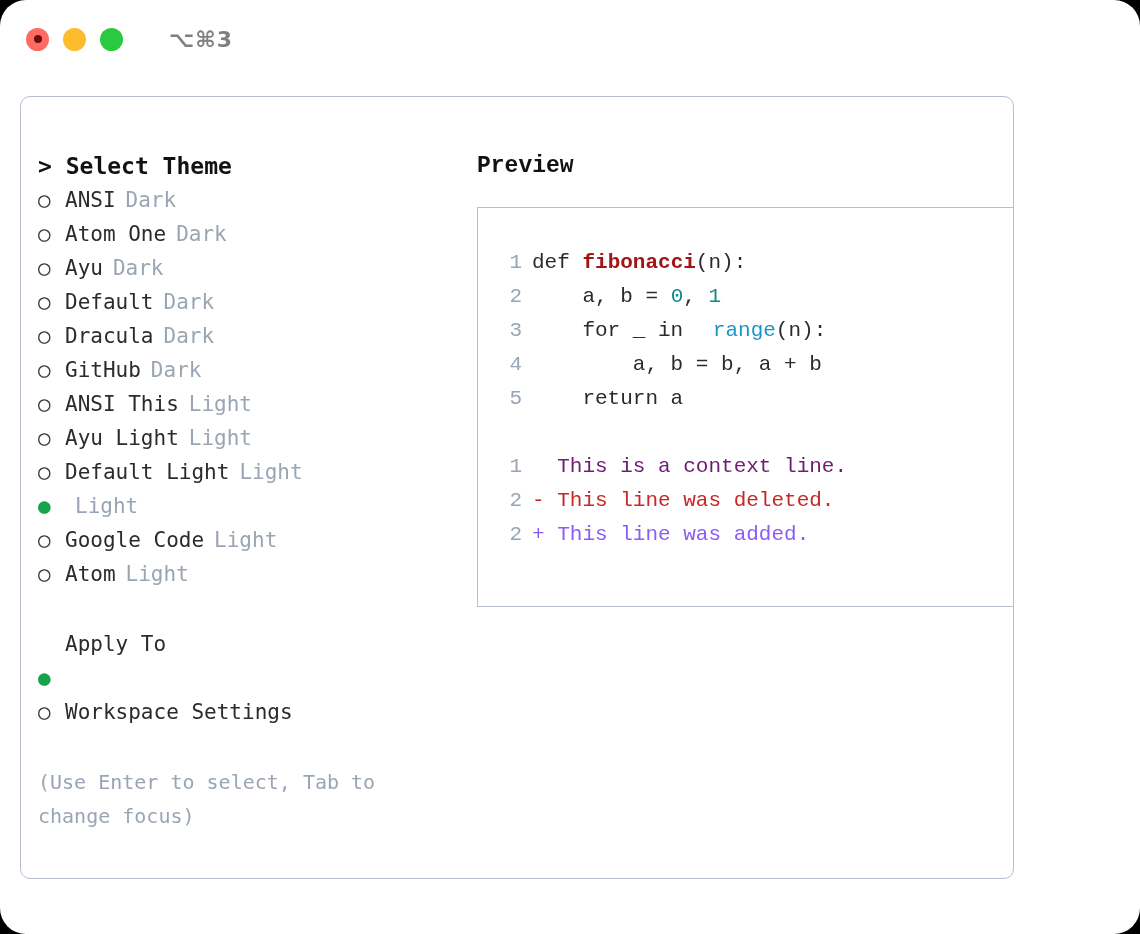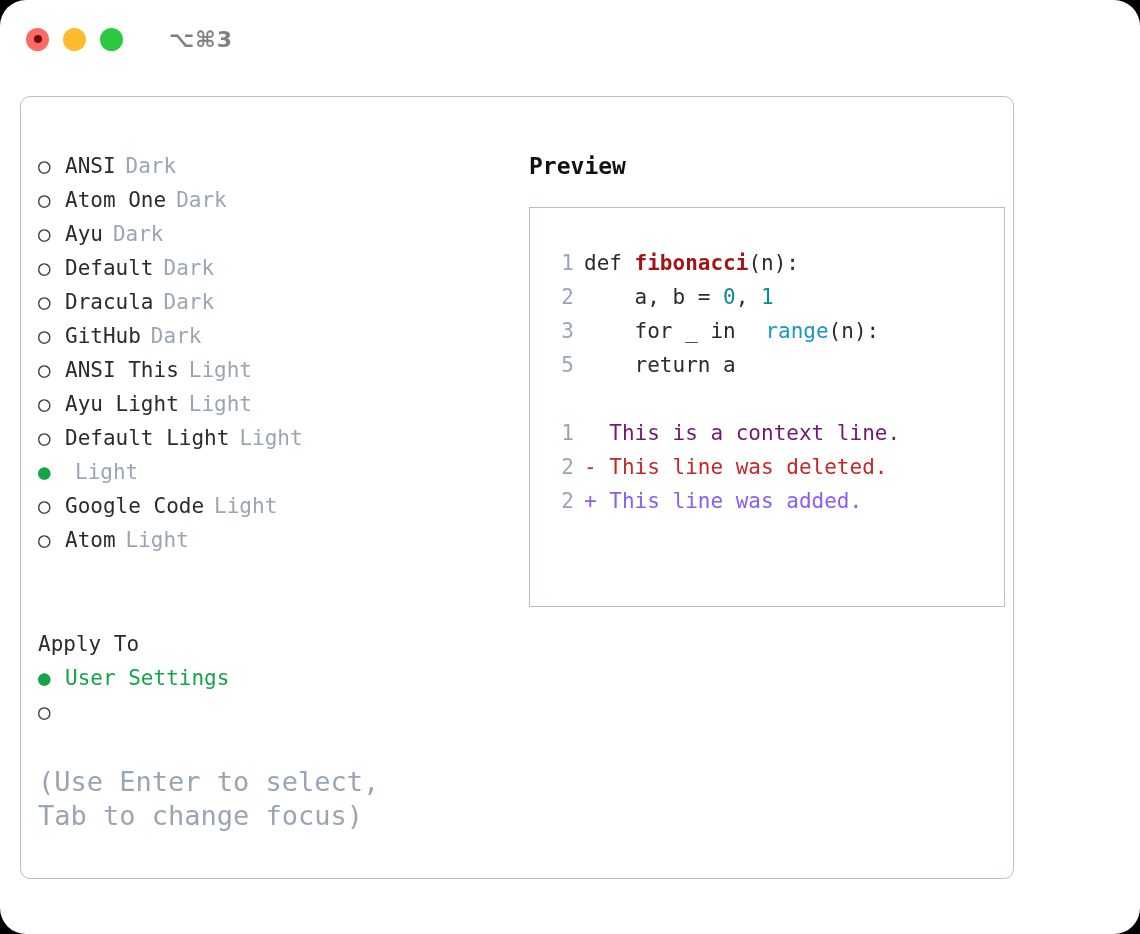--- a/index.html
+++ b/index.html
@@ -84,23 +84,24 @@
 
   
   .col-left {
     position: absolute;
     left: 17px;
     top: 52px;
     width: 440px;
   }
   .col-right {
     position: absolute;
-    left: 508px;
+    left: 456px;
     top: 52px;
     width: 500px;
+    font-family: Liberation Mono, monospace;
   }
 
   
   .section-title {
     font-size: 23px;
     font-weight: bold;
     color: #111111;
     line-height: 34px;
     white-space: pre;
   }
@@ -126,42 +127,41 @@
     margin-left: 10px;
   }
 
   .group-head {
     font-size: 21px;
     line-height: 34px;
     color: #2b2b2b;
     white-space: pre;
     display: flex;
     align-items: baseline;
-    flex-direction: column;
   }
   .spacer-row { height: 36px; }
 
   .hint {
     margin-top: 36px;
-    font-size: 27px;
+    font-size: 20px;
     line-height: 34px;
     color: #9aa5b4;
     width: 400px;
   }
 
   
   .preview-title {
     font-size: 23px;
     font-weight: bold;
     color: #111111;
     line-height: 34px;
   }
   .preview-box {
     margin-top: 24px;
-    width: 476px;
+    width: 537px;
     height: 400px;
     border: 1.5px solid #b6bfcc;
     box-sizing: border-box;
     background: #ffffff;
     padding: 38px 0 0 18px;
   }
   .code-line {
     font-size: 21px;
     line-height: 34px;
     white-space: pre;
@@ -192,20 +192,21 @@
       <span class="light red"></span>
       <span class="light yellow"></span>
       <span class="light green"></span>
     </div>
     <span class="shortcut">⌥⌘3</span>
   </div>
 
   <div class="panel">
 
     <div class="col-left">
+      <div class="section-title">&gt; Select Theme</div>
 
       <div id="theme-list">
           <div class="opt"><span class="marker">○</span><span class="opt-label">ANSI</span><span class="tag">Dark</span></div>
           <div class="opt"><span class="marker">○</span><span class="opt-label">Atom One</span><span class="tag">Dark</span></div>
           <div class="opt"><span class="marker">○</span><span class="opt-label">Ayu</span><span class="tag">Dark</span></div>
           <div class="opt"><span class="marker">○</span><span class="opt-label">Default</span><span class="tag">Dark</span></div>
           <div class="opt"><span class="marker">○</span><span class="opt-label">Dracula</span><span class="tag">Dark</span></div>
           <div class="opt"><span class="marker">○</span><span class="opt-label">GitHub</span><span class="tag">Dark</span></div>
           <div class="opt"><span class="marker">○</span><span class="opt-label">ANSI This</span><span class="tag">Light</span></div>
           <div class="opt"><span class="marker">○</span><span class="opt-label">Ayu Light</span><span class="tag">Light</span></div>
@@ -216,35 +217,36 @@
         </div>
 
       <div class="spacer-row"></div>
 
       <div class="group-head">
         <span class="marker"> </span>
         <span>Apply To</span>
       </div>
 
       <div id="apply-list">
-          <div class="opt sel"><span class="marker">●</span><span class="opt-label">User Settings</span></div>
-          <div class="opt"><span class="marker">○</span></div>
+          <div class="opt sel"><span class="marker">●</span></div>
+          <div class="opt"><span class="marker">○</span><span class="opt-label">Workspace Settings</span></div>
         </div>
 
       <div class="hint">(Use Enter to select, Tab to change focus)</div>
     </div>
 
     <div class="col-right">
       <div class="preview-title">Preview</div>
 
       <div class="preview-box">
         <div id="code-block">
             <div class="code-line"><span class="ln">1</span><span>def </span><span class="tok-fn">fibonacci</span><span>(n):</span></div>
             <div class="code-line"><span class="ln">2</span><span>    a, b = </span><span class="tok-num">0</span><span>, </span><span class="tok-num">1</span></div>
             <div class="code-line"><span class="ln">3</span><span>    for _ in </span><span class="tok-call">range</span><span>(n):</span></div>
+            <div class="code-line"><span class="ln">4</span><span>        a, b = b, a + b</span></div>
             <div class="code-line"><span class="ln">5</span><span>    return a</span></div>
           </div>
         <div class="blank-line"></div>
         <div id="diff-block">
             <div class="code-line"><span class="ln">1</span><span class="tok-ctx">  This is a context line.</span></div>
             <div class="code-line"><span class="ln">2</span><span class="tok-del">- This line was deleted.</span></div>
             <div class="code-line"><span class="ln">2</span><span class="tok-add">+ This line was added.</span></div>
           </div>
       </div>
     </div>

